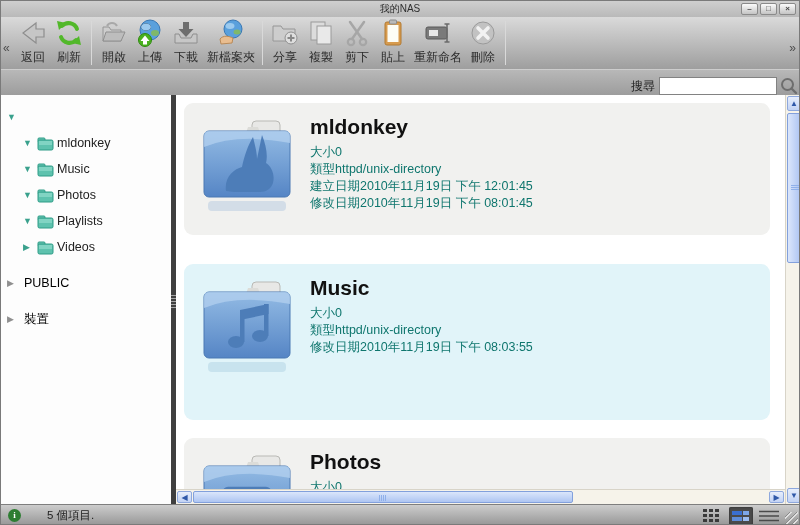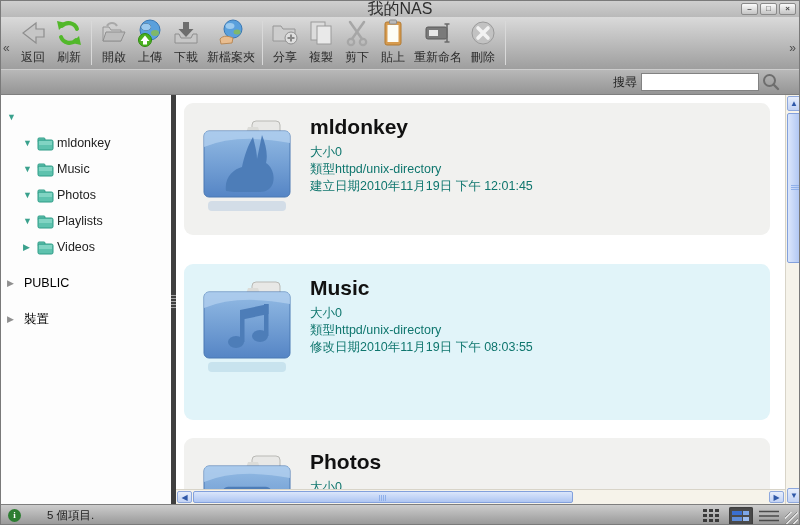--- a/index.html
+++ b/index.html
@@ -2,41 +2,41 @@
 <html><head>
 <meta charset="utf-8">
 <style>
   html,body{margin:0;padding:0;background:#e8e8e8;font-family:"Liberation Sans","DejaVu Sans",sans-serif;}
   *{box-sizing:border-box;}
   .window{position:relative;width:800px;height:525px;background:#fff;border:1px solid #7a7a7a;overflow:hidden;}
 
   
   .titlebar{position:absolute;left:0;top:0;width:100%;height:16px;
     background:linear-gradient(#cfcfcf,#b9b9b9);display:flex;align-items:center;justify-content:center;}
-  .titlebar .title{font-size:16px;color:#2e2e2e;text-align:center;}
+  .titlebar .title{font-size:10px;color:#2e2e2e;text-align:center;}
   .win-controls{position:absolute;right:3px;top:2px;display:flex;gap:2px;}
   .win-btn{width:17px;height:12px;border:1px solid #8a8a8a;border-radius:2px;
     background:linear-gradient(#fbfbfb,#c4c4c4);font-size:8px;line-height:9px;color:#444;
     text-align:center;font-weight:bold;cursor:default;}
 
   
   .toolbar{position:absolute;left:0;top:16px;width:100%;height:52px;
     background:linear-gradient(#dadada,#9e9e9e);display:flex;align-items:flex-end;padding:0 14px 2px 14px;}
   .tb-chevron{position:absolute;top:24px;font-size:12px;color:#4c4c4c;}
   .tb-chevron.left{left:2px;} .tb-chevron.right{right:3px;}
   .tb-group{display:flex;align-items:flex-end;}
   .tb-sep{width:1px;height:44px;background:#8b8b8b;border-right:1px solid #d9d9d9;margin:0 4px 2px 4px;}
   .tb-btn{display:flex;flex-direction:column;align-items:center;padding:1px 3px;cursor:default;}
   .tb-btn .ticon{width:30px;height:30px;display:block;}
   .tb-btn .tlabel{font-size:12px;color:#2b2b2b;white-space:nowrap;margin-top:1px;}
 
   
-  .searchbar{position:absolute;left:0;top:68px;width:100%;height:26px;
+  .searchbar{position:absolute;left:0;top:68px;width:100%;height:34px;
     background:linear-gradient(#b8b8b8,#959595);border-top:1px solid #cdcdcd;border-bottom:1px solid #7f7f7f;
-    display:flex;align-items:center;justify-content:flex-end;padding-right:18px;}
+    display:flex;align-items:center;justify-content:flex-end;padding-right:0;}
   .searchbar .slabel{font-size:12px;color:#222;margin-right:4px;}
   .search-input{width:118px;height:18px;border:1px solid #828282;background:#fff;font-size:12px;padding:0 3px;}
   .search-btn{width:20px;height:20px;margin-left:2px;border:0;background:transparent;padding:0;cursor:default;}
 
   
   .content{position:absolute;left:0;top:94px;width:100%;height:409px;background:#fff;}
   .sidebar{position:absolute;left:0;top:0;width:170px;height:100%;background:#fdfdfd;padding-top:9px;overflow:hidden;}
   .splitter{position:absolute;left:170px;top:0;width:5px;height:100%;background:#3f3f3f;}
   .splitter .grip{position:absolute;left:0;top:198px;width:5px;height:16px;
     background:repeating-linear-gradient(#3f3f3f 0 2px,#a5a5a5 2px 3px);}
@@ -318,20 +318,21 @@
               <path d="M6,34 Q40,20 92,30 L92,23 Q92,18 87,18 L11,18 Q6,18 6,23 Z" fill="#b3d0ef" opacity="0.75"></path>
               <path d="M28,78 C26,64 36,56 44,54 C46,44 50,32 55,24 C57,32 59,40 59,46 L64,22 C68,32 70,42 68,50 C74,54 77,62 75,70 C73,76 68,79 62,79 L36,79 Z" fill="#4d7db8"></path>
               <rect x="10" y="88" width="78" height="10" rx="4" fill="#9cb8da" opacity="0.35"></rect>
             </svg>
           </div>
           <div class="info">
             <div class="fname">mldonkey</div>
             <div class="fline">大小0</div>
             <div class="fline">類型httpd/unix-directory</div>
             <div class="fline">建立日期2010年11月19日 下午 12:01:45</div>
+            <div class="fline">修改日期2010年11月19日 下午 08:01:45</div>
           </div>
         </div>
 
         <div class="card cyan" style="top:169px;height:156px;">
           <div class="icon-wrap">
             <svg class="folder-svg" viewBox="0 0 98 104">
               <defs>
                   <linearGradient id="fgB" x1="0" y1="0" x2="0" y2="1">
                 <stop offset="0" stop-color="#93bbe4"></stop>
                     <stop offset="1" stop-color="#5585c5"></stop>

